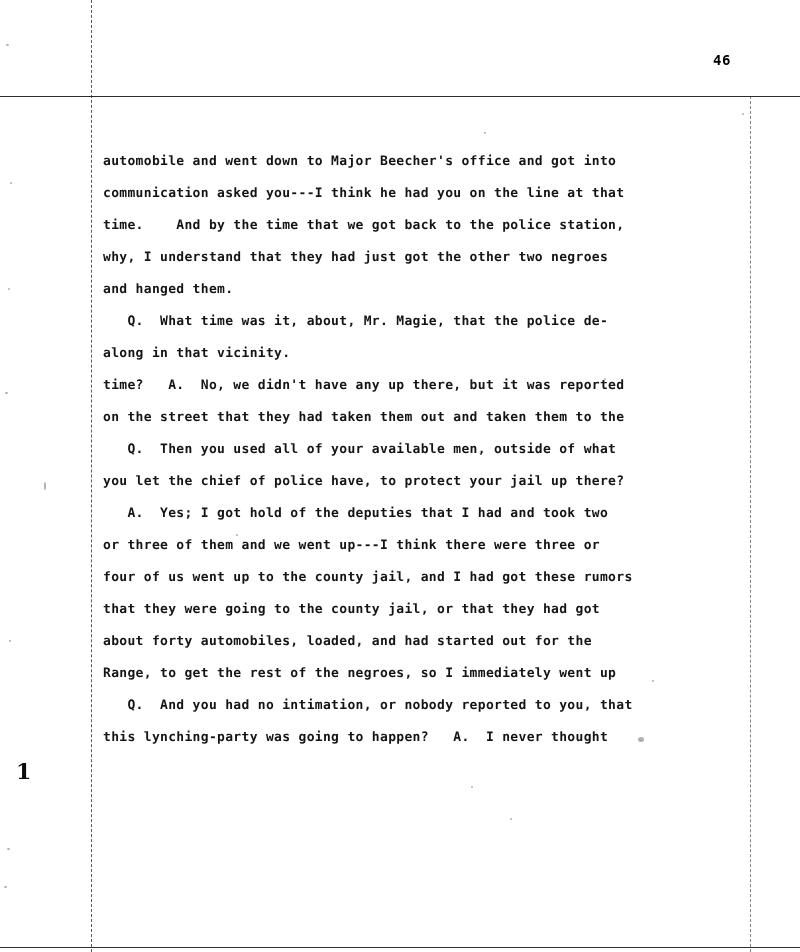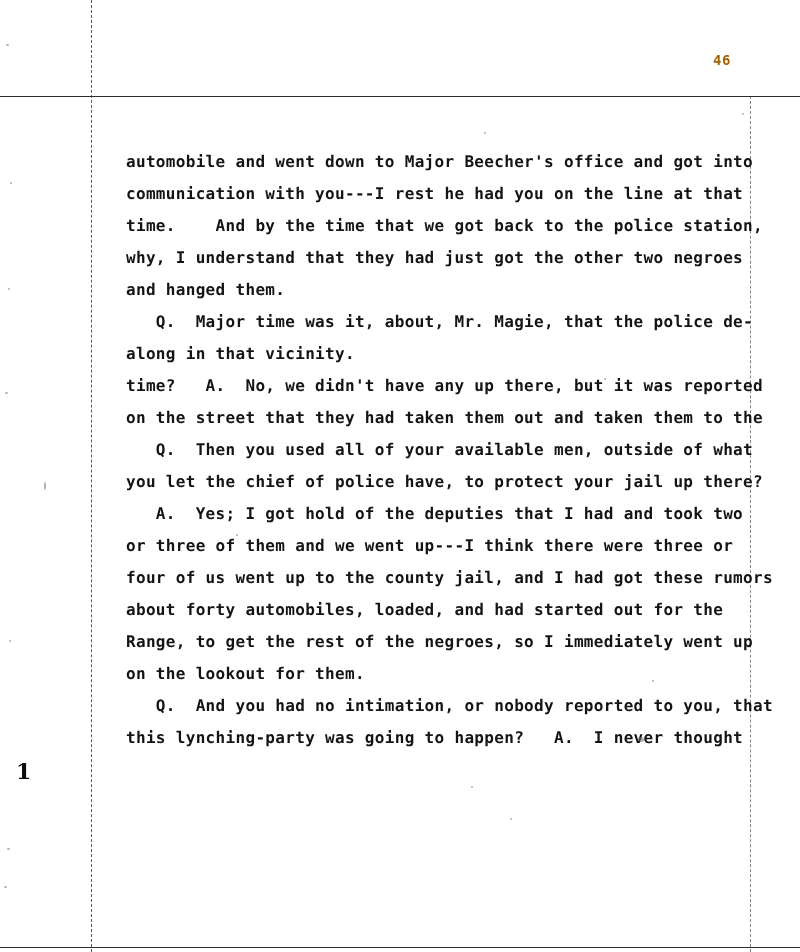--- a/index.html
+++ b/index.html
@@ -60,21 +60,21 @@
   
   .page-number {
     position: absolute;
     left: 700px;
     top: 52px;
     width: 44px;
     text-align: center;
     font-family: "DejaVu Sans Mono", monospace;
     font-size: 14px;
     font-weight: bold;
-    color: #a16207;
+    color: #000000;
     letter-spacing: 0.5px;
   }
 
   
   .margin-mark {
     position: absolute;
     left: 16px;
     top: 758px;
     font-family: "DejaVu Serif", serif;
     font-size: 22px;
@@ -84,29 +84,28 @@
 
   
   .transcript {
     position: absolute;
     left: 103px;
     top: 146px;
     width: 650px;
   }
   .tline {
     font-family: "DejaVu Sans Mono", monospace;
-    font-size: 16px;
+    font-size: 13px;
     line-height: 32px;
     height: 32px;
     color: #141414;
     white-space: pre;
     font-weight: bold;
     letter-spacing: 0.32px;
     text-rendering: geometricPrecision;
-    margin-left: 23px;
   }
 
   
   .speck {
     position: absolute;
     background: #6d6d6d;
     border-radius: 50%;
     opacity: 0.55;
   }
 </style>
@@ -119,36 +118,36 @@
   <div class="rule-v-right"></div>
   <div class="rule-h-top"></div>
   <div class="rule-h-bottom"></div>
 
   <div class="page-number">46</div>
 
   <div class="margin-mark">1</div>
 
   <div class="transcript">
       <div class="tline">automobile and went down to Major Beecher's office and got into</div>
-      <div class="tline">communication with you---I rest he had you on the line at that</div>
+      <div class="tline">communication asked you---I think he had you on the line at that</div>
       <div class="tline">time.    And by the time that we got back to the police station,</div>
       <div class="tline">why, I understand that they had just got the other two negroes</div>
       <div class="tline">and hanged them.</div>
-      <div class="tline">   Q.  Major time was it, about, Mr. Magie, that the police de-</div>
+      <div class="tline">   Q.  What time was it, about, Mr. Magie, that the police de-</div>
       <div class="tline">along in that vicinity.</div>
       <div class="tline">time?   A.  No, we didn't have any up there, but it was reported</div>
       <div class="tline">on the street that they had taken them out and taken them to the</div>
       <div class="tline">   Q.  Then you used all of your available men, outside of what</div>
       <div class="tline">you let the chief of police have, to protect your jail up there?</div>
       <div class="tline">   A.  Yes; I got hold of the deputies that I had and took two</div>
       <div class="tline">or three of them and we went up---I think there were three or</div>
       <div class="tline">four of us went up to the county jail, and I had got these rumors</div>
+      <div class="tline">that they were going to the county jail, or that they had got</div>
       <div class="tline">about forty automobiles, loaded, and had started out for the</div>
       <div class="tline">Range, to get the rest of the negroes, so I immediately went up</div>
-      <div class="tline">on the lookout for them.</div>
       <div class="tline">   Q.  And you had no intimation, or nobody reported to you, that</div>
       <div class="tline">this lynching-party was going to happen?   A.  I never thought</div>
     </div>
 
   <div class="speck" style="left:6px;  top:44px;  width:3px; height:2px;"></div>
   <div class="speck" style="left:10px; top:182px; width:2px; height:2px;"></div>
   <div class="speck" style="left:8px;  top:288px; width:2px; height:2px;"></div>
   <div class="speck" style="left:5px;  top:392px; width:3px; height:2px;"></div>
   <div class="speck" style="left:44px; top:482px; width:2px; height:8px;"></div>
   <div class="speck" style="left:9px;  top:640px; width:2px; height:2px;"></div>

